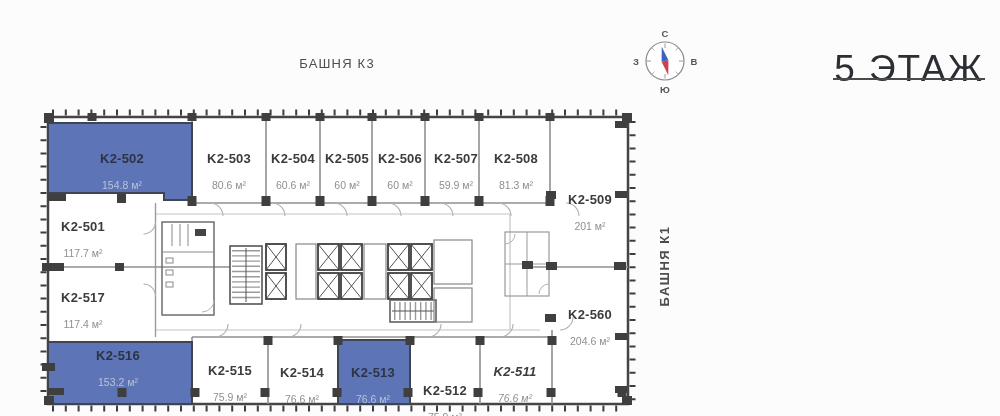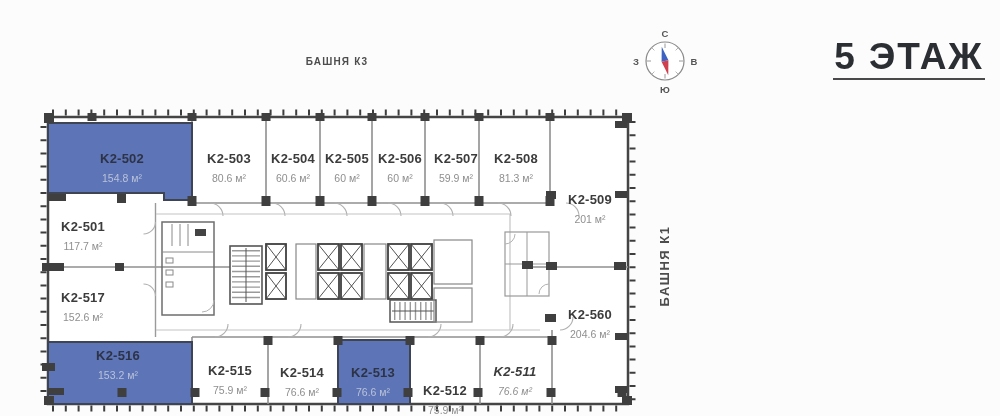--- a/index.html
+++ b/index.html
@@ -1,28 +1,28 @@
 <!DOCTYPE html>
 <html><head>
 <meta charset="utf-8">
 <style>
   html,body{margin:0;padding:0;background:#fbfbfb;}
   .stage{position:relative;width:1000px;height:416px;background:#fcfcfc;overflow:hidden;
          font-family:"Liberation Sans", sans-serif;}
-  .site-label{position:absolute;transform:translateX(-50%);color:#4d4d4d;font-weight:bold;
-              font-size:10px;letter-spacing:1.2px;white-space:nowrap;}
+  .site-label{position:absolute;transform:translateX(-50%);color:#4d4d4d;font-weight:normal;
+              font-size:13px;letter-spacing:1.2px;white-space:nowrap;}
   .tower-k1{position:absolute;left:664px;top:266px;transform:translate(-50%,-50%) rotate(-90deg);
             color:#4d4d4d;font-weight:bold;font-size:13px;letter-spacing:1.5px;white-space:nowrap;}
-  .floor-title{position:absolute;left:909px;top:36px;transform:translateX(-50%);
-               font-size:37px;font-weight:bold;color:#2b2e33;letter-spacing:2px;white-space:nowrap;}
+  .floor-title{position:absolute;left:909px;top:48px;transform:translateX(-50%);
+               font-size:37px;font-weight:normal;color:#2b2e33;letter-spacing:2px;white-space:nowrap;}
   .floor-title-rule{position:absolute;left:833px;top:78px;width:152px;height:2px;background:#4a4a4a;}
   .compass-letter{position:absolute;transform:translate(-50%,-50%);font-size:9.5px;color:#555;font-weight:bold;}
   .unit-label{position:absolute;transform:translateX(-50%);text-align:center;line-height:1.12;white-space:nowrap;}
   .unit-label .uid{font-size:13px;font-weight:bold;color:#3c3c3c;letter-spacing:.2px;}
-  .unit-label .uarea{font-size:10.5px;color:#8f8f8f;margin-top:6px;}
+  .unit-label .uarea{font-size:10.5px;color:#8f8f8f;margin-top:13px;}
   .unit-label.on-blue .uid{color:#2d3347;}
   .unit-label.on-blue .uarea{color:#b9c2da;}
   svg{position:absolute;left:0;top:0;}
 </style>
 </head>
 <body>
 
 <div class="stage">
 
   <svg width="1000" height="416" viewBox="0 0 1000 416">
@@ -315,16 +315,16 @@
   <div class="unit-label" style="left:230px;top:364px;">
     <div class="uid">K2-515</div>
       <div class="uarea">75.9 м²</div>
     </div>
   <div class="unit-label on-blue" style="left:118px;top:349px;">
     <div class="uid">K2-516</div>
       <div class="uarea">153.2 м²</div>
     </div>
   <div class="unit-label" style="left:83px;top:291px;">
     <div class="uid">K2-517</div>
-      <div class="uarea">152.6 м²</div>
+      <div class="uarea">117.4 м²</div>
     </div>
 
 </div>
 
 </body></html>

